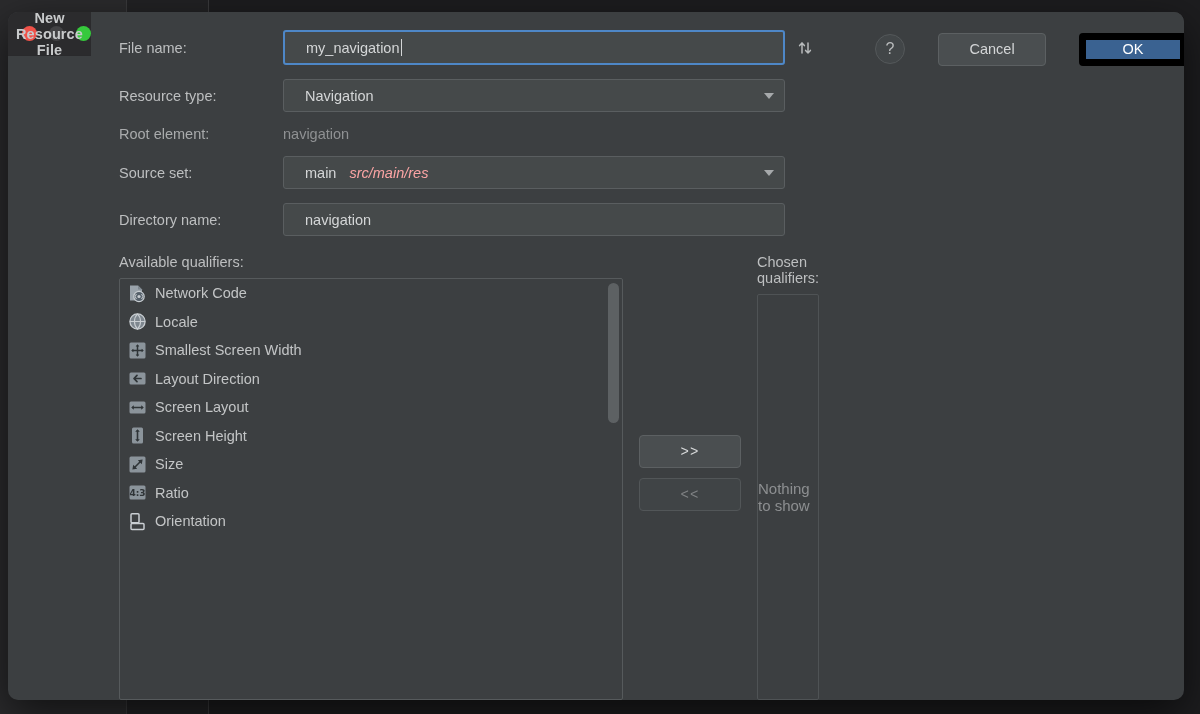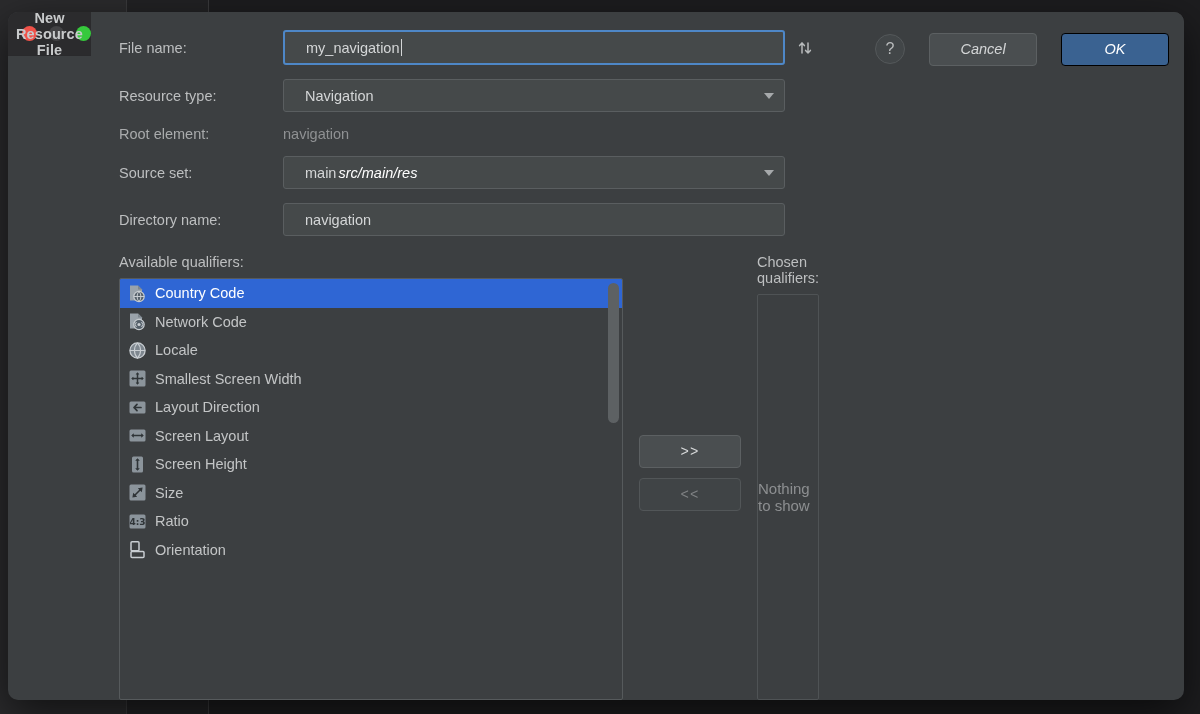--- a/index.html
+++ b/index.html
@@ -89,21 +89,21 @@
   }
   .field.combo { padding-right: 26px; }
   .combo-arrow {
     position: absolute; right: 10px; top: 50%;
     transform: translateY(-50%);
     width: 0; height: 0;
     border-left: 5.5px solid transparent;
     border-right: 5.5px solid transparent;
     border-top: 6px solid #a6a9ab;
   }
-  .src-path { color: #ffffff; font-style: italic; margin-left: 2px; }
+  .src-path { color: #fca5a5; font-style: italic; margin-left: 13px; }
   .static-val { font-size: 14.5px; color: #8f9193; }
 
   .sort-icon {
     width: 28px; flex: none;
     display: flex; align-items: center; justify-content: center;
     color: #b7babb; font-size: 16px;
     margin-left: 6px;
     letter-spacing: -1px;
   }
 
@@ -197,26 +197,25 @@
     font-size: 16px;
     display: flex; align-items: center; justify-content: center;
   }
   .footer-spacer { flex: 1; }
   .fbtn {
     height: 33px;
     min-width: 108px;
     border-radius: 4px;
     font-size: 14.5px;
     display: flex; align-items: center; justify-content: center;
-    margin-left: 24px;
+    margin-left: 33px;
     padding: 0 16px;
-    font-style: italic;
   }
   .fbtn.cancel { background: #4a4e50; border: 1px solid #5c6062; color: #d4d6d7; }
-  .fbtn.ok { background: #3a6291; border: 1px solid #000000; color: #ffffff; }
+  .fbtn.ok { background: #3a6291; border: 7px solid #000000; color: #ffffff; }
 </style>
 </head>
 <body>
 
 <div class="backdrop">
   <div class="bd-panel-a"></div>
   <div class="bd-panel-b"></div>
   <div class="bd-panel-c"></div>
   <div class="bd-line" style="left:126px"></div>
   <div class="bd-line" style="left:208px"></div>
@@ -280,29 +279,20 @@
       </div>
       <div class="sort-icon"></div>
     </div>
 
     <div class="qual-wrap">
 
       <div class="qual-col left">
         <div class="qual-title">Available qualifiers:</div>
         <div class="listbox">
           <div id="avail-list">
-              <div class="list-item selected">
-                <span class="qi"><svg viewBox="0 0 19 19">
-                    <path d="M2 1.5 h8 l4 4 v11 h-12 z" fill="#9aa3ab"></path>
-                    <path d="M10 1.5 v4 h4 z" fill="#7d868e"></path>
-                    <circle cx="11" cy="12.5" r="5.2" fill="#55606a" stroke="#c9ced2" stroke-width="1.2"></circle>
-                    <path d="M5.8 12.5 h10.4 M11 7.3 a8 8 0 0 1 0 10.4 a8 8 0 0 1 0 -10.4" stroke="#c9ced2" stroke-width="1" fill="none"></path>
-                  </svg></span>
-                <span>Country Code</span>
-              </div>
               <div class="list-item">
                 <span class="qi"><svg viewBox="0 0 19 19">
                     <path d="M2 1.5 h8 l4 4 v11 h-12 z" fill="#9aa3ab"></path>
                     <path d="M10 1.5 v4 h4 z" fill="#7d868e"></path>
                     <circle cx="11" cy="12.5" r="5.2" fill="#55606a" stroke="#c9ced2" stroke-width="1.2"></circle>
                     <circle cx="11" cy="12.5" r="1.6" fill="#c9ced2"></circle>
                     <path d="M8.4 10 a3.6 3.6 0 0 0 0 5 M13.6 10 a3.6 3.6 0 0 1 0 5" stroke="#c9ced2" stroke-width="1" fill="none"></path>
                   </svg></span>
                 <span>Network Code</span>
               </div>

